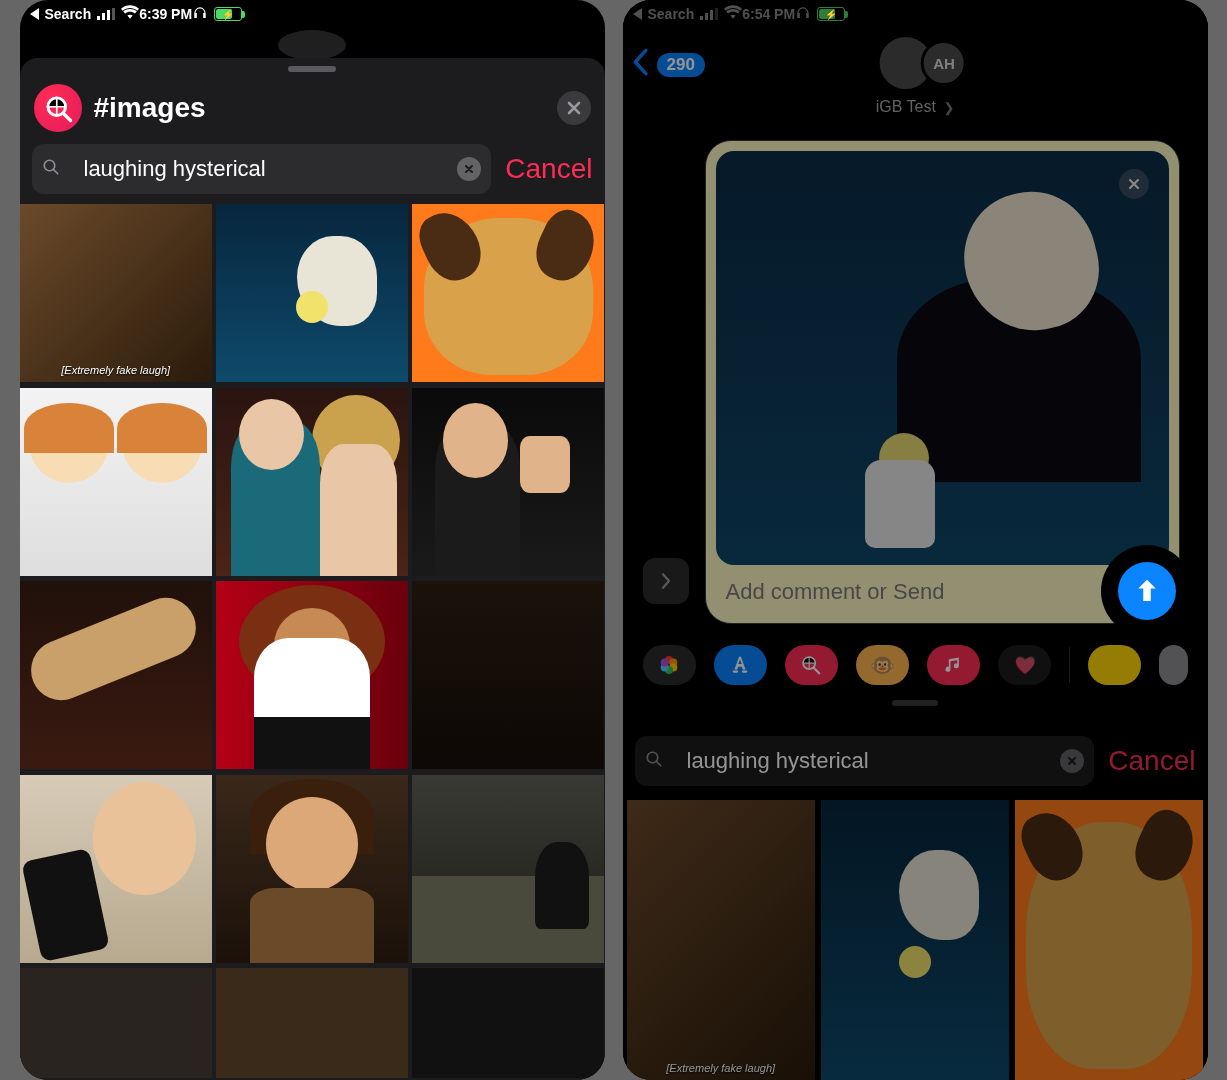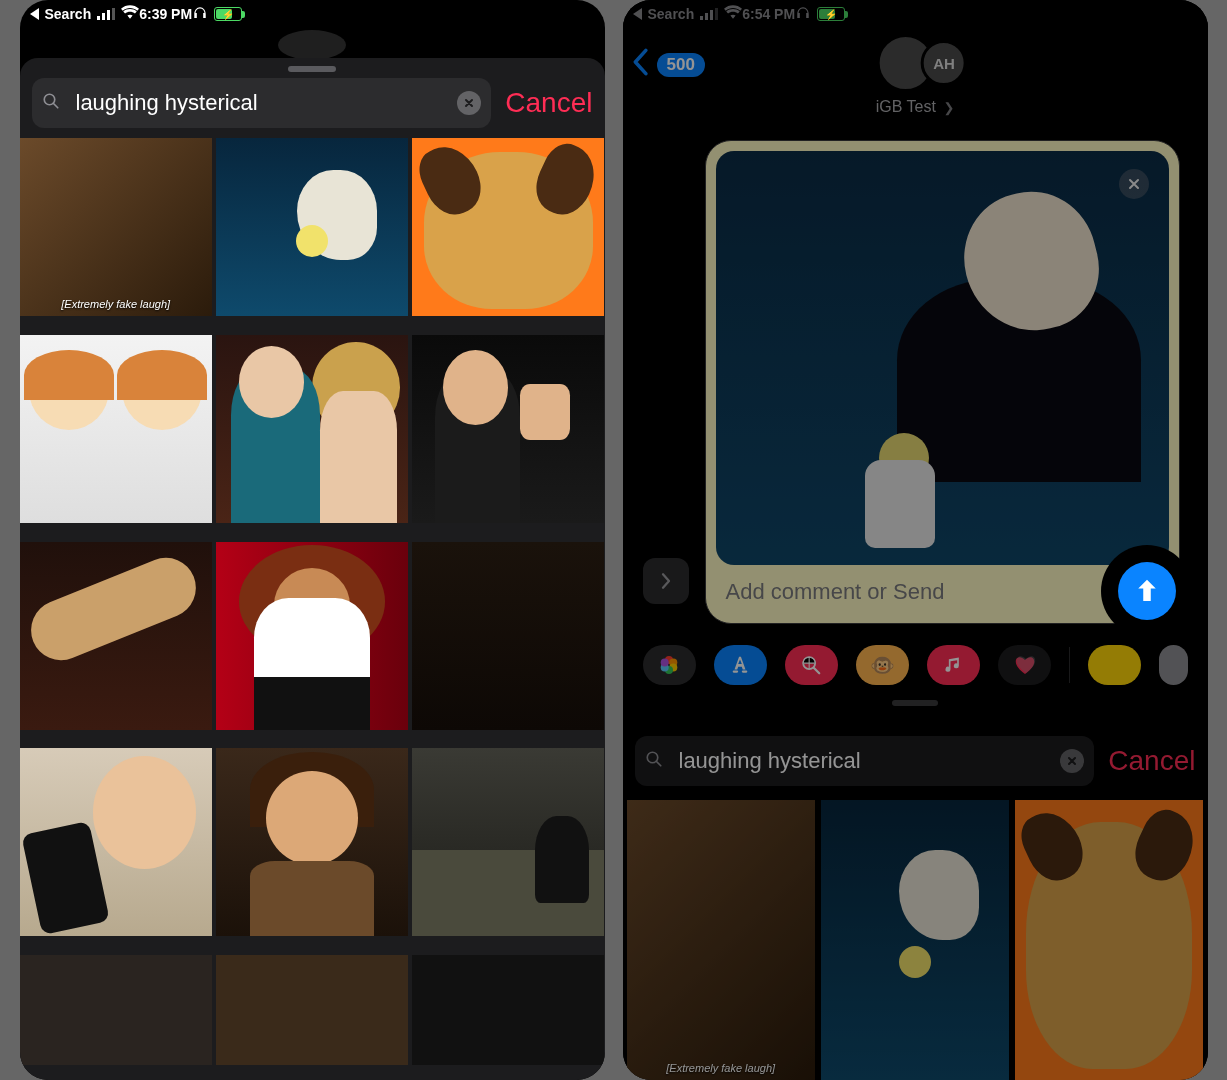--- a/index.html
+++ b/index.html
@@ -72,21 +72,21 @@
   }
   .app-icon svg{width:30px;height:30px;}
   .drawer-title{color:#fff; font-size:28px; font-weight:700; flex:1;}
   .close-x{
     width:34px;height:34px;border-radius:17px;background:#3a3a3c;
     display:flex;align-items:center;justify-content:center; color:#98989c; font-size:20px; font-weight:600;
   }
   .searchrow{display:flex; align-items:center; padding:0 12px 10px; gap:14px;}
   .searchfield{
     flex:1; height:50px; background:#2c2c2e; border-radius:12px;
-    display:flex; align-items:center; padding:0 10px; gap:16px;
+    display:flex; align-items:center; padding:0 10px; gap:24px;
   }
   .searchfield .mag{color:#8e8e93; font-size:20px;}
   .searchfield input{
     flex:1; border:none; background:transparent; outline:none;
     color:#fff; font-size:22px;
   }
   .searchfield .clear{
     width:24px;height:24px;border-radius:12px;background:#636366;
     display:flex;align-items:center;justify-content:center;color:#1c1c1e;font-size:14px;
   }
@@ -254,20 +254,36 @@
       </span>
       <span class="batt">
           <span class="fill"></span>
           <span class="bolt">⚡</span>
         </span>
     </div>
   </div>
 
   <div class="drawer">
     <div class="grabber"></div>
+    <div class="drawer-header">
+      <div class="app-icon">
+        <svg viewBox="0 0 24 24">
+            <circle cx="11" cy="11" r="7" stroke="#fff" stroke-width="2.4" fill="none"></circle>
+            <path d="M4 11a7 7 0 0 1 14 0" stroke="#fff" stroke-width="2"></path>
+            <path d="M11 4v14M4 11h14" stroke="#fff" stroke-width="1.3"></path>
+            <line x1="16" y1="16" x2="22" y2="22" stroke="#fff" stroke-width="2.6" stroke-linecap="round"></line>
+          </svg>
+      </div>
+      <div class="drawer-title">#images</div>
+      <div class="close-x">
+        <svg width="16" height="16" viewBox="0 0 16 16">
+            <path stroke="#98989c" stroke-width="2.6" stroke-linecap="round" d="M3 3l10 10M13 3L3 13"></path>
+          </svg>
+      </div>
+    </div>
 
     <div class="searchrow">
       <div class="searchfield">
         <span class="mag">
           <svg width="18" height="18" viewBox="0 0 24 24">
               <circle cx="10" cy="10" r="7" stroke="#8e8e93" stroke-width="2.2" fill="none"></circle>
               <line x1="15" y1="15" x2="21" y2="21" stroke="#8e8e93" stroke-width="2.2" stroke-linecap="round"></line>
             </svg>
         </span>
         <input value="laughing hysterical" style="">
@@ -405,21 +421,21 @@
           </span>
       </div>
     </div>
 
     <div class="navrow">
       <span class="back-chevron">
         <svg width="18" height="28" viewBox="0 0 14 24">
             <path fill="none" stroke="#0a84ff" stroke-width="3" stroke-linecap="round" stroke-linejoin="round" d="M12 2 3 12l9 10"></path>
           </svg>
       </span>
-      <span class="badge">500</span>
+      <span class="badge">290</span>
       <span class="spacer"></span>
     </div>
 
     <div class="avatars">
       <div class="avstack">
         <div class="av"></div>
         <div class="av small">AH</div>
       </div>
       <div class="ctname">
         <span>iGB Test</span><span class="chev"> ❯</span>

